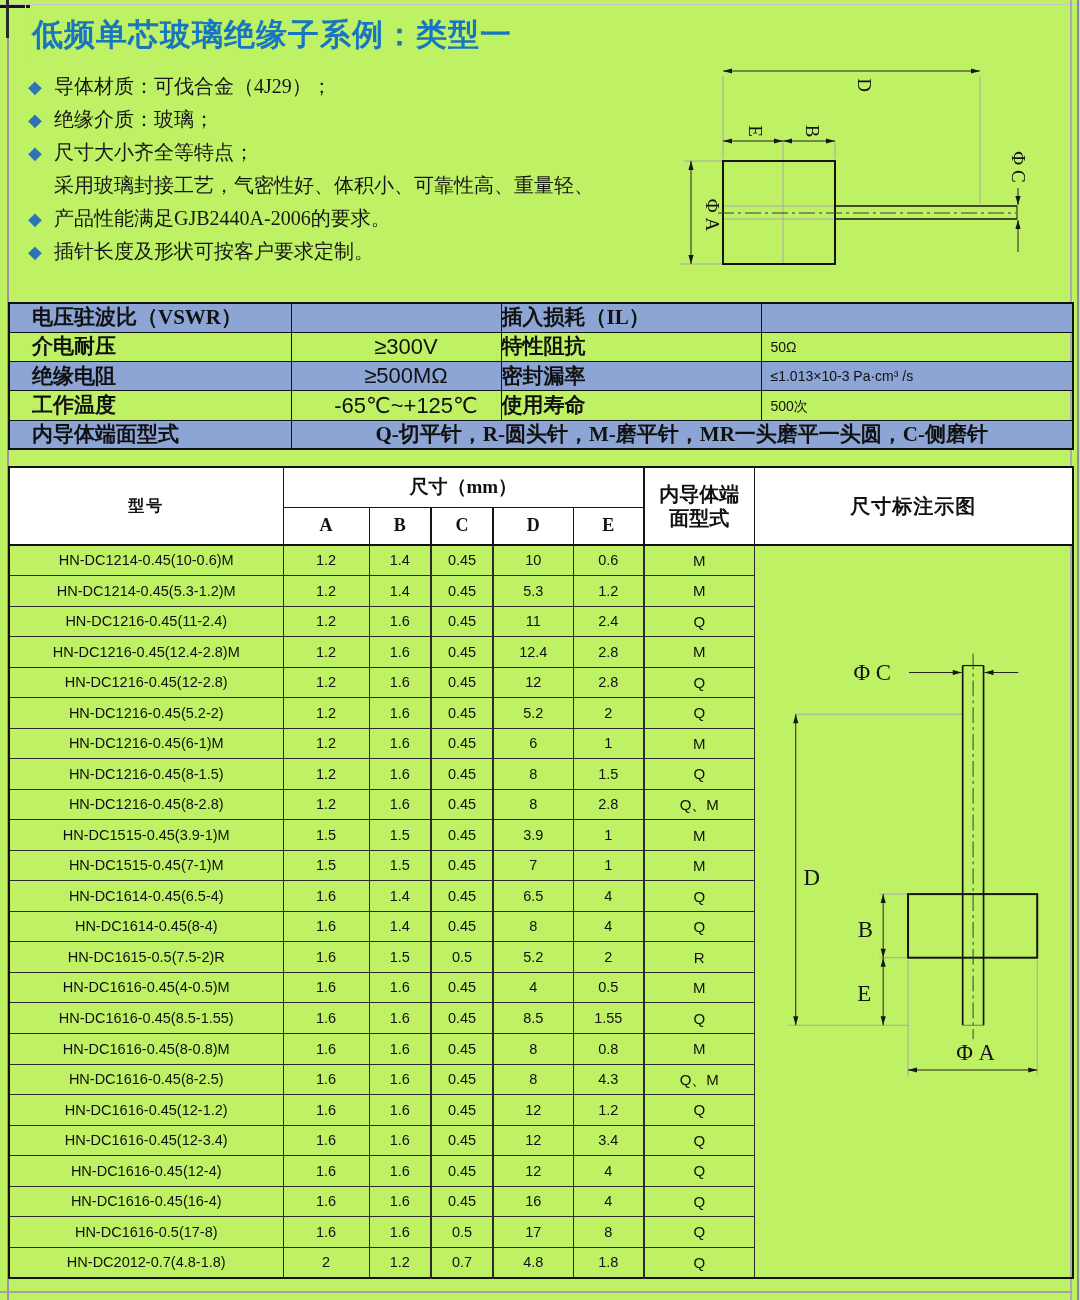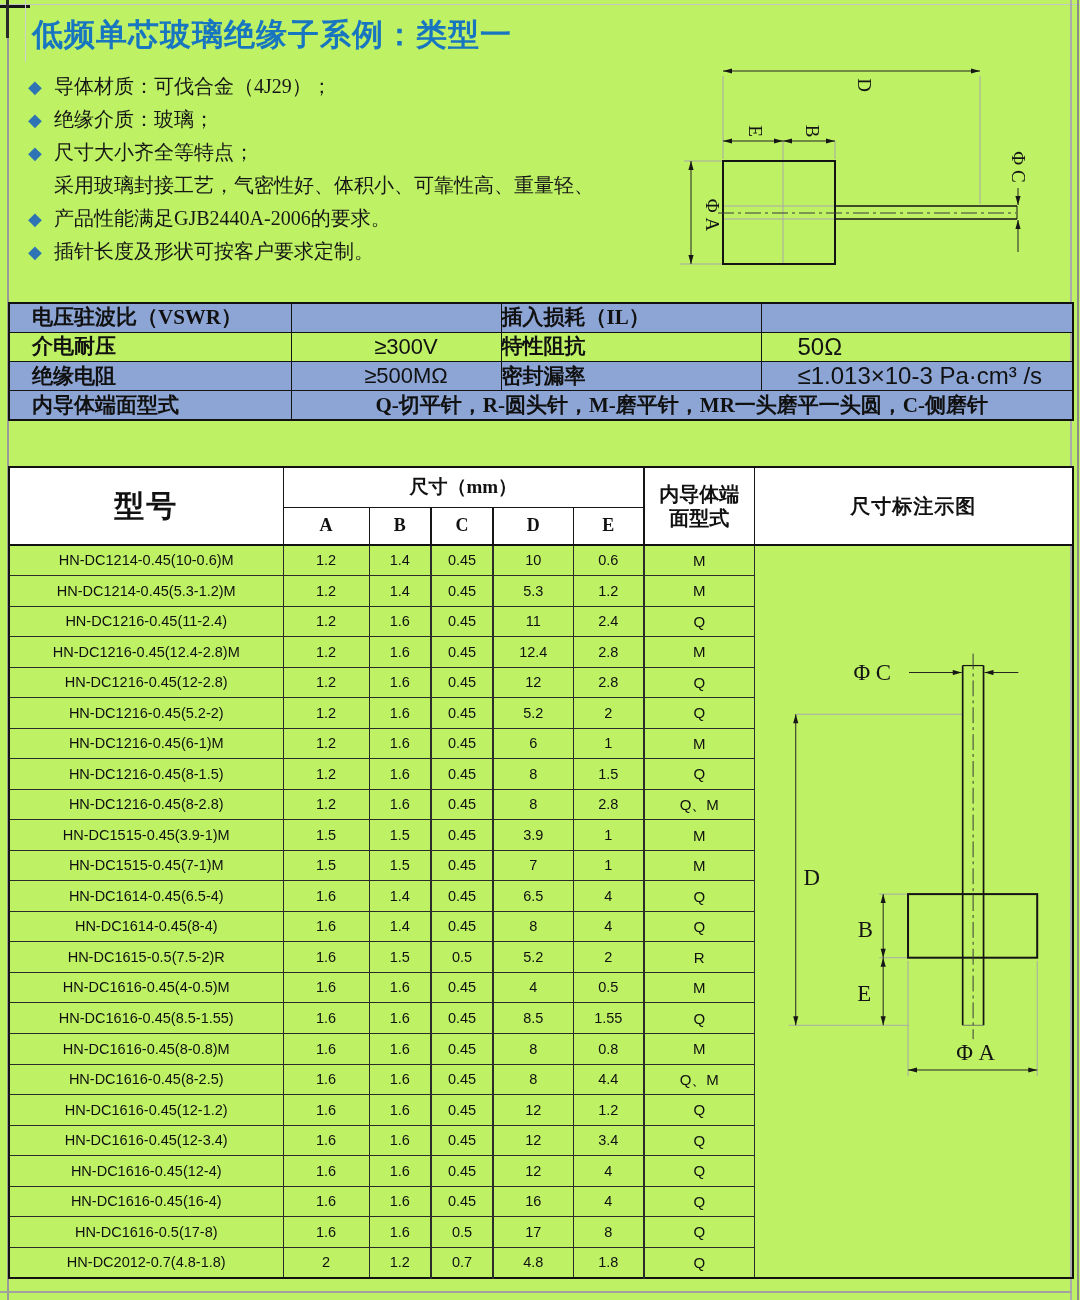--- a/index.html
+++ b/index.html
@@ -39,30 +39,30 @@
   table{border-collapse:collapse;table-layout:fixed;}
   .spec{position:absolute;left:8px;top:302px;width:1064px;border:2px solid #111;}
   .spec td{
     border:1.5px solid #141414;height:29.3px;vertical-align:middle;
     font-size:21px;line-height:1;overflow:hidden;white-space:nowrap;
   }
   .spec tr.blue td{background:var(--c-bluerow);}
   .spec td.sc0{padding-left:22px;font-weight:bold;}
   .spec td.sc1{padding-left:20px;font-family:"Liberation Sans","DejaVu Sans",sans-serif;font-size:22px;text-align:center;}
   .spec td.sc2{font-weight:bold;}
-  .spec td.sc3{padding-left:36px;font-family:"Liberation Sans","DejaVu Sans",sans-serif;font-size:24px;}
+  .spec td.sc3{padding-left:9px;font-family:"Liberation Sans","DejaVu Sans",sans-serif;font-size:14px;}
   .spec td.sc-center{text-align:center;padding-left:0;font-weight:bold;font-family:"Liberation Serif","DejaVu Serif",serif;font-size:21px;}
 
   
   .main{position:absolute;left:8px;top:466px;width:1064px;border:2px solid #111;}
   .main th{
     border:1.5px solid #161616;font-weight:bold;vertical-align:middle;text-align:center;
     background:#fff;line-height:1.2;
   }
-  .main th.h-model{font-size:30px;letter-spacing:2px;}
+  .main th.h-model{font-size:16px;letter-spacing:2px;}
   .main th.h-dims-group{font-size:19px;height:40px;}
   .main th.h-dim{font-size:18px;height:38px;font-family:"Liberation Serif","DejaVu Serif",serif;}
   .main th.h-type{font-size:20px;}
   .main th.h-diagram{font-size:20px;letter-spacing:1px;}
   .main thead tr.h2 th, .main thead th.rs{border-bottom:2.5px solid #111;}
   .main tbody td{
     border:1px solid #2b2b2b;height:29.2px;text-align:center;vertical-align:middle;
     font-family:"Liberation Sans","DejaVu Sans",sans-serif;font-size:14.5px;color:#101010;
     line-height:1;overflow:hidden;white-space:nowrap;
   }
@@ -178,20 +178,26 @@
           <td class="sc0">介电耐压</td>
           <td class="sc1">≥300V</td>
           <td class="sc2">特性阻抗</td>
           <td class="sc3">50Ω</td>
         </tr>
         <tr class="blue">
           <td class="sc0">绝缘电阻</td>
           <td class="sc1">≥500MΩ</td>
           <td class="sc2">密封漏率</td>
           <td class="sc3">≤1.013×10-3 Pa·cm³ /s</td>
+        </tr>
+        <tr>
+          <td class="sc0">工作温度</td>
+          <td class="sc1">-65℃~+125℃</td>
+          <td class="sc2">使用寿命</td>
+          <td class="sc3">500次</td>
         </tr>
         <tr class="blue">
           <td class="sc0">内导体端面型式</td>
           <td colspan="3" class="sc1 sc-center">Q-切平针，R-圆头针，M-磨平针，MR一头磨平一头圆，C-侧磨针</td>
         </tr>
       </tbody>
   </table>
 
   <table class="main">
     <colgroup>
@@ -414,21 +420,21 @@
           <td class="col-d">8</td>
           <td class="col-e">0.8</td>
           <td class="col-type">M</td>
         </tr>
         <tr>
           <td class="col-model">HN-DC1616-0.45(8-2.5)</td>
           <td class="col-a">1.6</td>
           <td class="col-b">1.6</td>
           <td class="col-c">0.45</td>
           <td class="col-d">8</td>
-          <td class="col-e">4.4</td>
+          <td class="col-e">4.3</td>
           <td class="col-type">Q、M</td>
         </tr>
         <tr>
           <td class="col-model">HN-DC1616-0.45(12-1.2)</td>
           <td class="col-a">1.6</td>
           <td class="col-b">1.6</td>
           <td class="col-c">0.45</td>
           <td class="col-d">12</td>
           <td class="col-e">1.2</td>
           <td class="col-type">Q</td>

